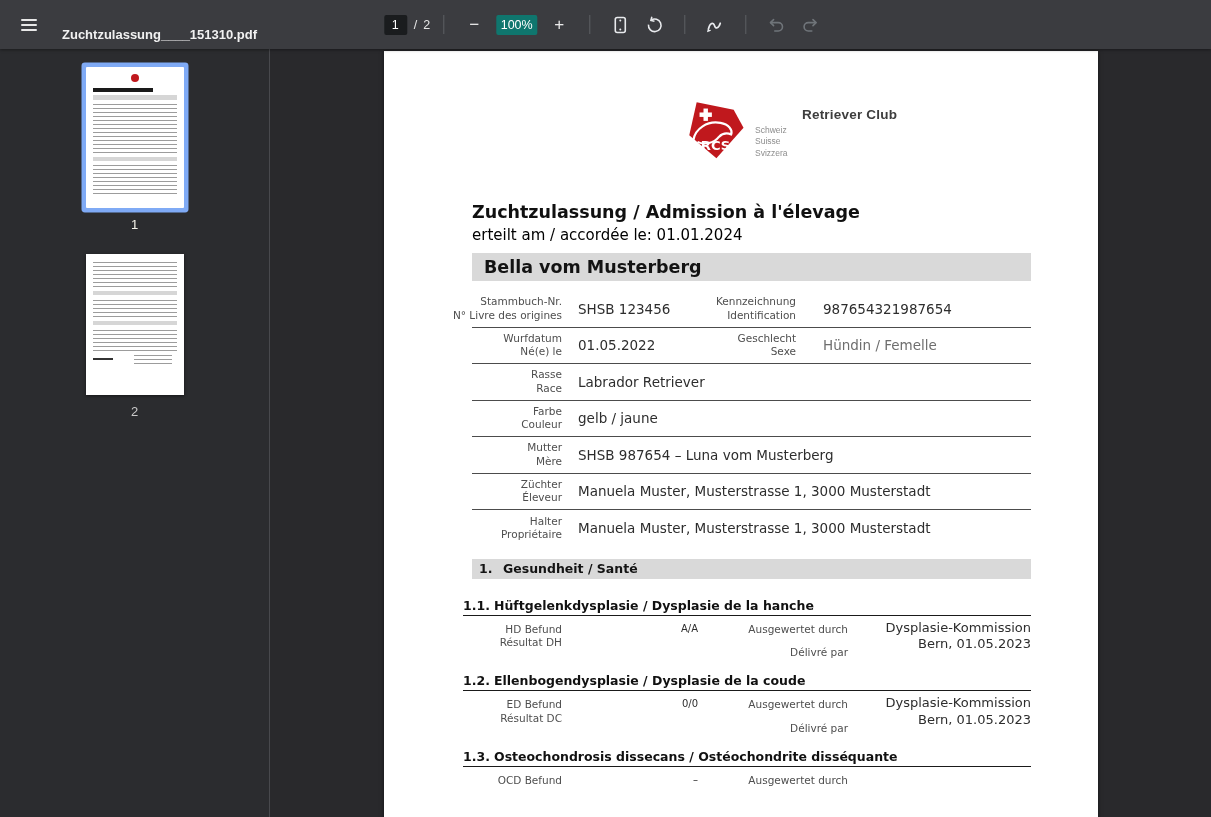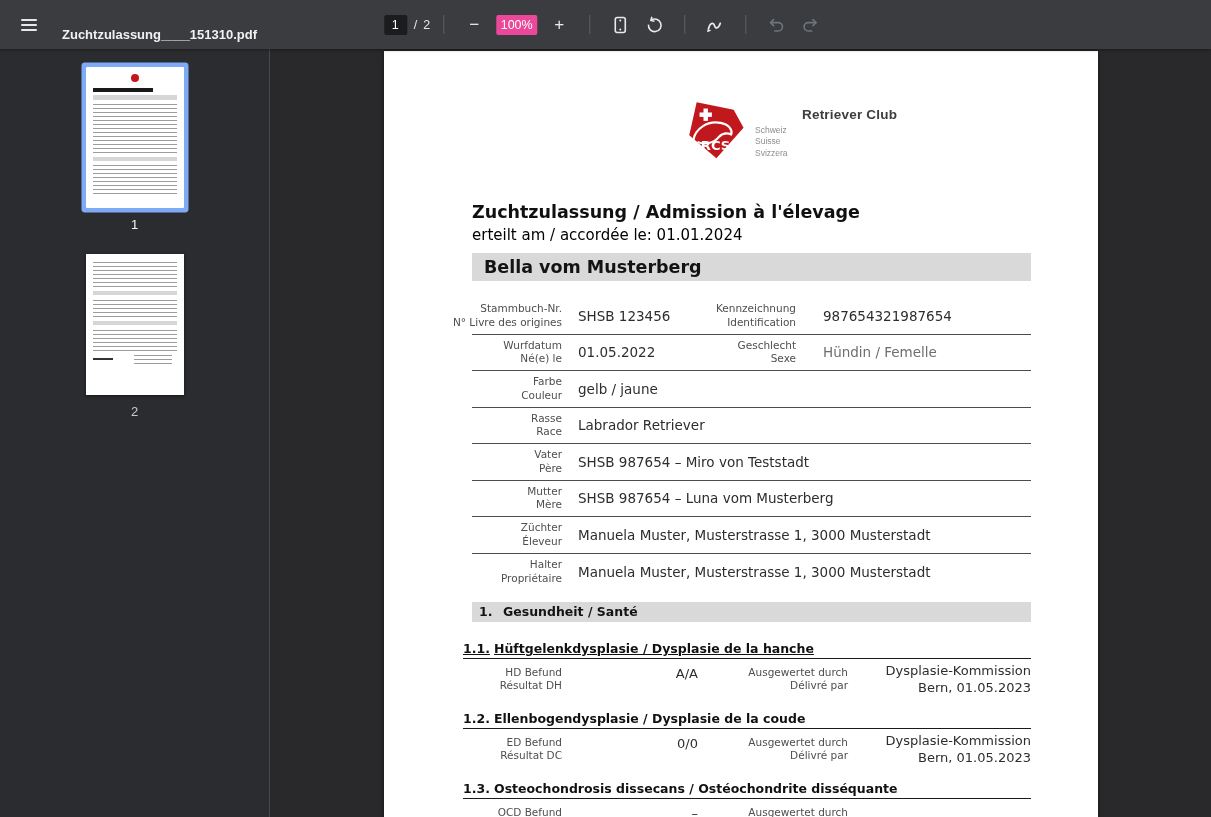--- a/index.html
+++ b/index.html
@@ -21,21 +21,21 @@
   .tb-center { position:absolute; left:50%; transform:translateX(-50%); top:0; height:49px;
                display:flex; align-items:center; }
   .pg-input { width:23px; height:20px; background:#1a1c1e; border:none; border-radius:2px;
               color:#fff; font-size:12.5px; text-align:center; font-family:"Liberation Sans",sans-serif; }
   .pg-sep { margin:0 0 0 7px; font-size:12.5px; color:#e6e6e6; }
   .pg-total { margin-left:6px; font-size:12.5px; color:#e6e6e6; }
   .vsep { width:1px; height:19px; background:#5d6063; margin:0 13px; }
   .tb-btn { background:none; border:none; width:28px; height:28px; margin:0 3px;
             display:grid; place-items:center; border-radius:50%; cursor:pointer; color:#e8eaed; }
   .zoom-glyph { font-size:17px; color:#ebebeb; line-height:1; }
-  .zoom-box { width:41px; height:20px; background:#ec4899; border-radius:2px; color:#fff;
+  .zoom-box { width:41px; height:20px; background:#0f766e; border-radius:2px; color:#fff;
               font-size:12.5px; text-align:center; line-height:20px; margin:0 5px; }
   .tb-btn svg { display:block; }
   .tb-btn.disabled { color:#6f7479; cursor:default; }
 
   
   .sidebar { position:absolute; top:49px; left:0; bottom:0; width:270px; background:#2b2c2f;
              border-right:1px solid #48494d; overflow:hidden; }
   .thumb { position:relative; width:98px; margin:18px auto 0; background:#fff; height:141px;
            box-shadow:0 1px 3px rgba(0,0,0,.5); cursor:pointer; }
   .thumb.selected { box-shadow:0 0 0 4.5px #7faaf5; border-radius:1px; }
@@ -63,45 +63,45 @@
                font-family:"Liberation Sans",sans-serif;padding-left:47px; }
   .club-sub { font-size:8.5px; color:#8d8d8d; line-height:1.35; margin-top:3px;
               font-family:"Liberation Sans",sans-serif; }
 
   .doc-title { margin:39px 67px 0 88px; font-size:17.5px; font-weight:bold; color:#101010; line-height:1.2; }
   .doc-issued { margin:3px 67px 0 88px; font-size:15px; color:#000000; }
 
   .banner { margin:9px 67px 0 88px; height:28px; background:#d9d9d9; line-height:28px;
             padding-left:12px; font-size:17.5px; font-weight:bold; color:#131313; }
 
-  .rows { margin:17px 67px 0 88px; }
+  .rows { margin:10px 67px 0 88px; }
   .row { display:flex; align-items:center; min-height:36.5px; border-bottom:1.5px solid #4c4c4c; padding:1px 0; }
   .row.last { border-bottom:none; }
   .lab { display:flex; flex-direction:column; align-items:flex-end; font-size:10.5px;
          color:#4e4e4e; line-height:1.28; }
   .lab span { white-space:nowrap; }
   .cl { width:90px; flex:none; }
   .cv { width:136px; flex:none; padding-left:16px; font-size:13.5px; color:#2d2d2d; white-space:nowrap; }
   .cv.wide { width:auto; flex:1; }
   .crl { width:98px; flex:none;align-items:flex-end; }
   .crv { width:235px; flex:none; padding-left:27px; font-size:13.5px; color:#2d2d2d; white-space:nowrap; }
   .muted { color:#6e6e6e; }
 
   .sec { display:flex; margin:12px 67px 0 88px; height:20px; background:#d9d9d9;
          line-height:20px; font-size:12.5px; font-weight:bold; color:#131313; padding-left:7px; }
   .sec-num { width:24px; flex:none; }
 
   .h-head { display:flex; margin:15px 67px 0 79px; border-bottom:1.5px solid #1a1a1a;
             font-size:12.5px; font-weight:bold; color:#111; line-height:14px; padding-bottom:2px; }
-  .h-head.first { margin-top:20px;text-decoration:underline; }
+  .h-head.first { margin-top:20px; }
   .h-num { width:31px; flex:none; }
   .h-row { display:flex; margin:4px 67px 0 88px;text-align:right; }
   .h-lab { width:90px; flex:none; padding-top:3px; }
-  .h-val { width:136px; flex:none; padding-left:16px; padding-top:3px; font-size:13px; color:#2d2d2d; }
-  .h-elab { width:150px; flex:none; padding-top:3px; }
+  .h-val { width:136px; flex:none; padding-left:16px; padding-top:3px; font-size:10px; color:#2d2d2d; }
+  .h-elab { width:150px; flex:none; padding-top:3px;gap:10px; }
   .h-eval { width:183px; flex:none; padding-left:10px; font-size:13px; line-height:1.3; color:#2d2d2d; }
 </style>
 </head>
 <body>
 
 <div class="app">
 
   <header class="toolbar">
     <div class="tb-left">
       <button class="menu-btn">
@@ -242,41 +242,34 @@
           <div class="cv">01.05.2022</div>
           <div class="lab crl">
             <span>Geschlecht</span>
               <span>Sexe</span>
             </div>
           <div class="crv muted">Hündin / Femelle</div>
         </div>
 
         <div class="row">
           <div class="lab cl">
+            <span>Rasse</span>
+              <span>Race</span>
+            </div>
+          <div class="cv wide">Labrador Retriever</div>
+        </div>
+
+        <div class="row">
+          <div class="lab cl">
             <span>Farbe</span>
               <span>Couleur</span>
             </div>
           <div class="cv wide">gelb / jaune</div>
         </div>
 
-        <div class="row">
-          <div class="lab cl">
-            <span>Rasse</span>
-              <span>Race</span>
-            </div>
-          <div class="cv wide">Labrador Retriever</div>
-        </div>
-
-        <div class="row">
-          <div class="lab cl">
-            <span>Vater</span>
-              <span>Père</span>
-            </div>
-          <div class="cv wide">SHSB 987654 – Miro von Teststadt</div>
-        </div>
 
         <div class="row">
           <div class="lab cl">
             <span>Mutter</span>
               <span>Mère</span>
             </div>
           <div class="cv wide">SHSB 987654 – Luna vom Musterberg</div>
         </div>
 
         <div class="row">

